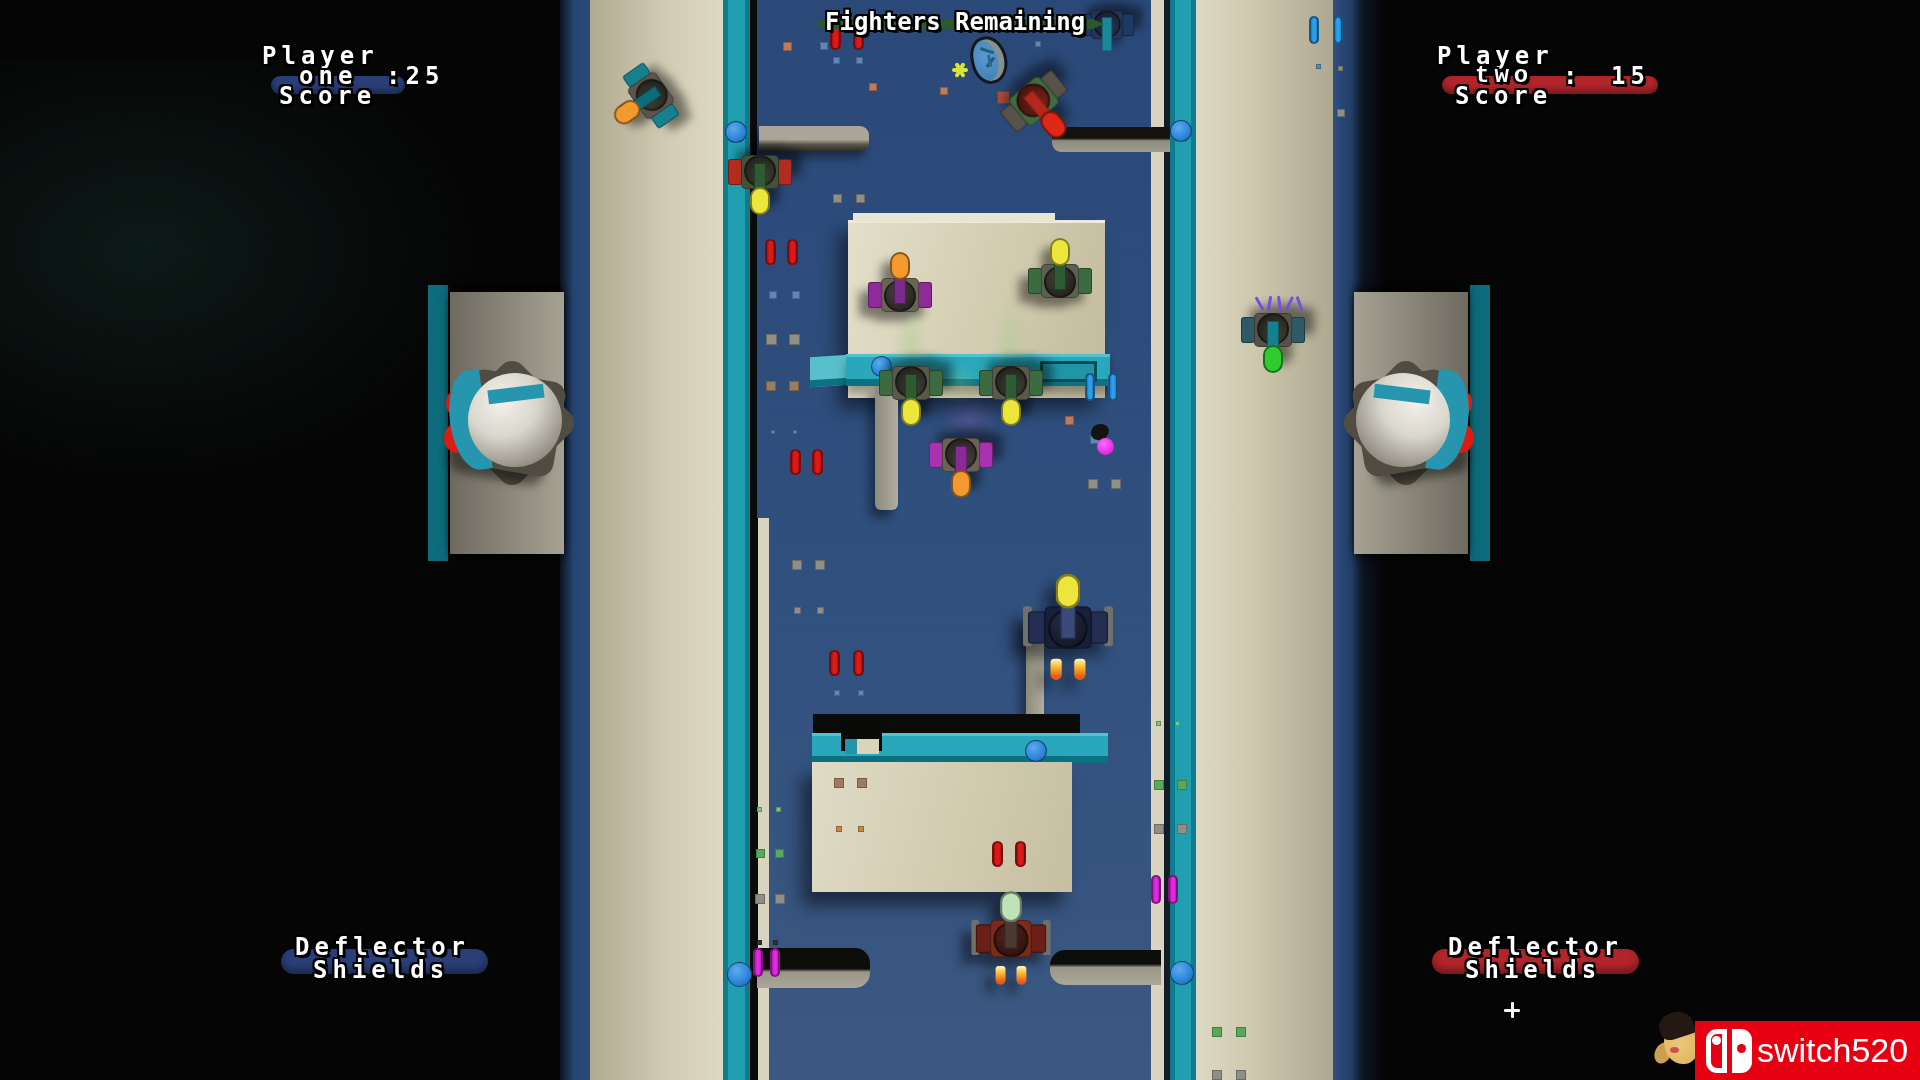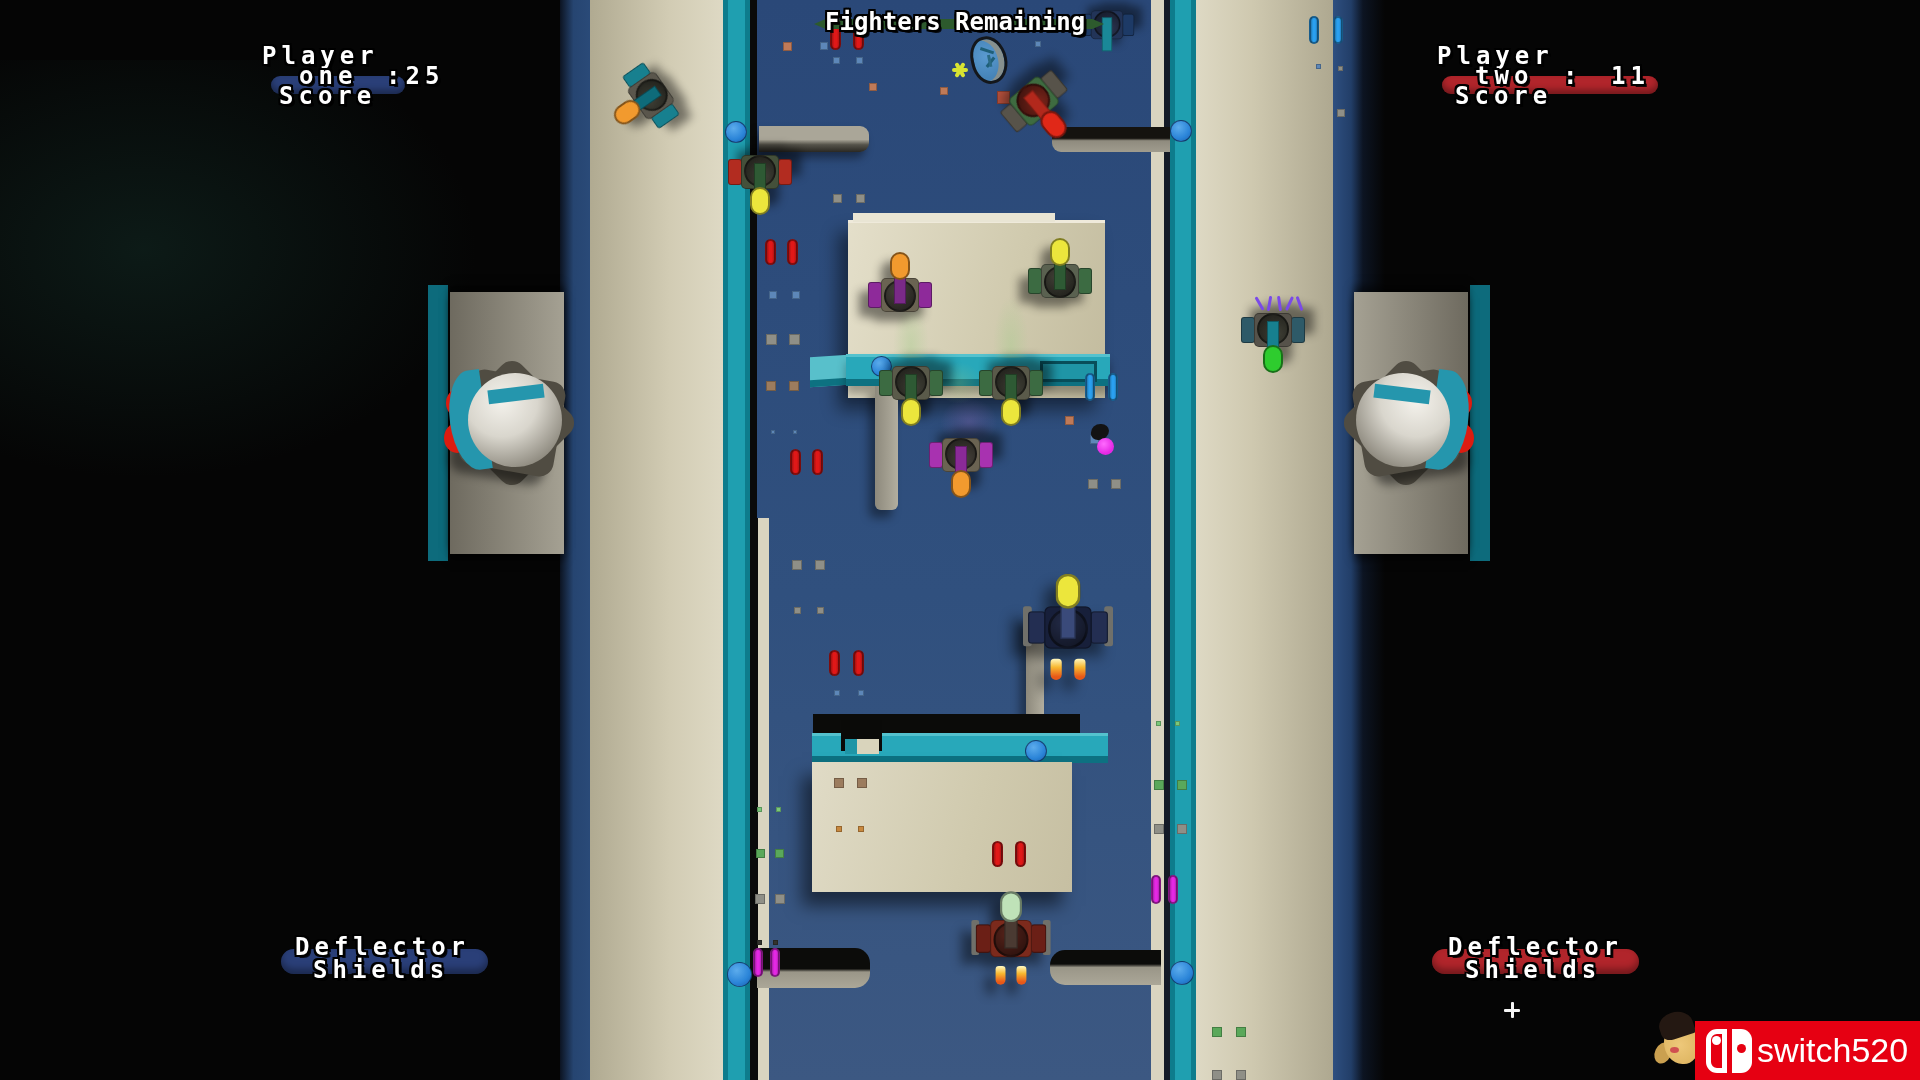--- a/index.html
+++ b/index.html
@@ -409,23 +409,23 @@
   <div class="hud-text tight" style="left:825px;top:8px;">Fighters Remaining</div>
 
   <div class="hud-bar" style="left: 271px; top: 76px; width: 134px; background: rgb(42, 63, 120);"></div>
   <div class="hud-text" style="left:262px;top:42px;">Player</div>
   <div class="hud-text" style="left:299px;top:62px;">one</div>
   <div class="hud-text" style="left:386px;top:62px;">:25</div>
   <div class="hud-text" style="left:279px;top:82px;">Score</div>
 
   <div class="hud-bar" style="left: 1442px; top: 76px; width: 216px; background: rgb(177, 37, 43);"></div>
   <div class="hud-text" style="left:1437px;top:42px;">Player</div>
-  <div class="hud-text" style="left:1475px;top:62px;">two</div>
+  <div class="hud-text" style="left:1475px;top:62px;font-family:Liberation Mono, monospace;">two</div>
   <div class="hud-text" style="left:1563px;top:62px;">:</div>
-  <div class="hud-text" style="left:1611px;top:62px;">11</div>
+  <div class="hud-text" style="left:1611px;top:62px;">15</div>
   <div class="hud-text" style="left:1455px;top:82px;">Score</div>
 
   <div class="shield-bar" style="left: 281px; top: 949px; width: 207px; background: rgb(42, 63, 120);"></div>
   <div class="hud-text" style="left:295px;top:933px;">Deflector</div>
   <div class="hud-text" style="left:313px;top:956px;">Shields</div>
   <div class="shield-bar" style="left: 1432px; top: 949px; width: 207px; background: rgb(177, 37, 43);"></div>
   <div class="hud-text" style="left:1448px;top:933px;">Deflector</div>
   <div class="hud-text" style="left:1465px;top:956px;">Shields</div>
 
   <div class="bird-wing"></div>

